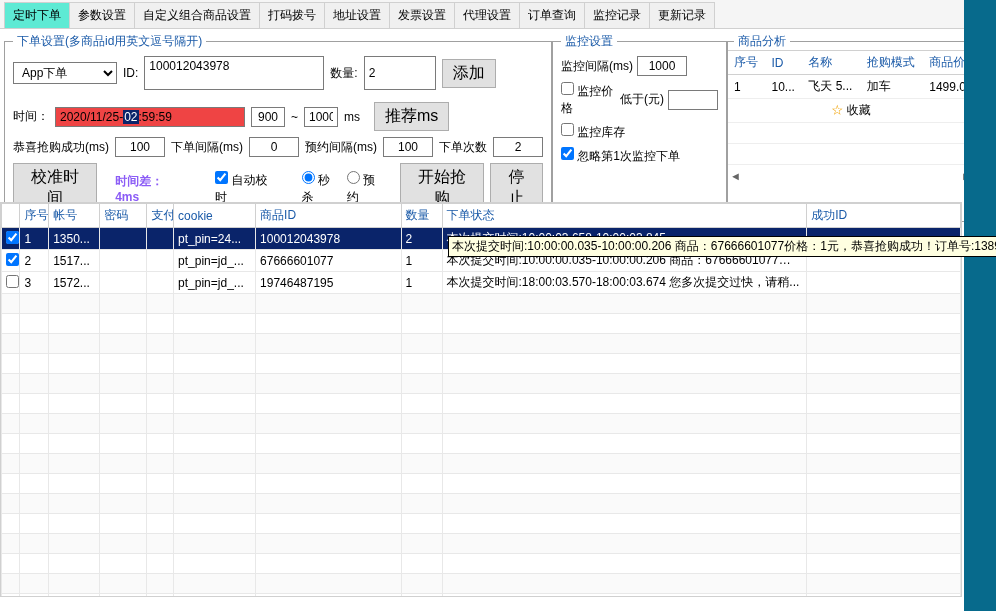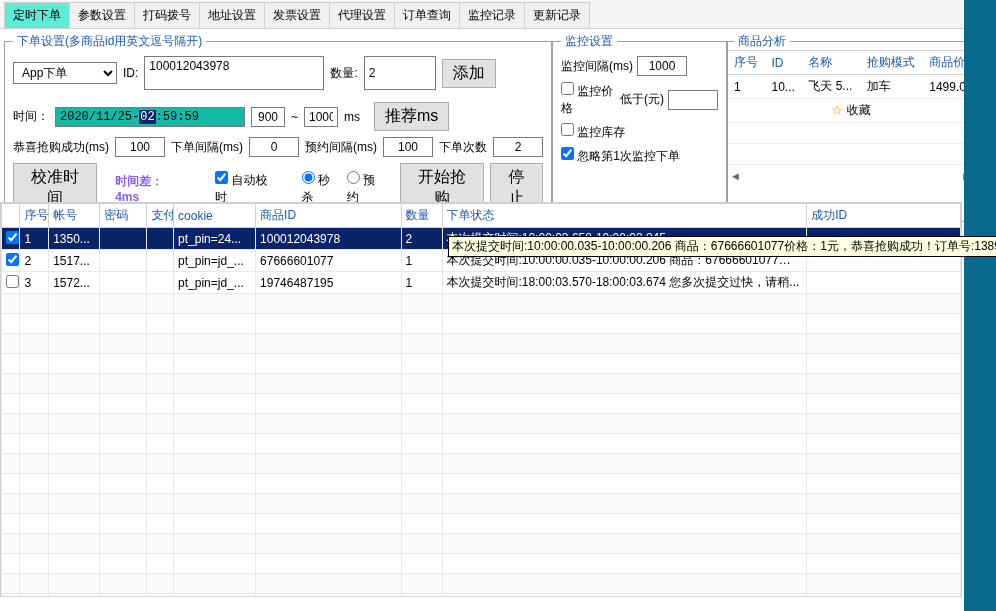--- a/index.html
+++ b/index.html
@@ -58,20 +58,21 @@
 
 .time-hl { background: #0a246a; color: #fff; padding: 0 1px; }
 .scroll-arrows { display: flex; justify-content: space-between; padding: 0 2px; color: #666; font-size: 11px; }
 </style>
 </head>
 <body>
 
 <div class="tabs" id="tabs">
     <div class="tab active">定时下单</div>
     <div class="tab">参数设置</div>
+    <div class="tab">自定义组合商品设置</div>
     <div class="tab">打码拨号</div>
     <div class="tab">地址设置</div>
     <div class="tab">发票设置</div>
     <div class="tab">代理设置</div>
     <div class="tab">订单查询</div>
     <div class="tab">监控记录</div>
     <div class="tab">更新记录</div>
   </div>
 
 <div class="panels">
@@ -83,21 +84,21 @@
       <select class="app-select"><option>App下单</option></select>
       <span class="lbl">ID:</span>
       <textarea class="pid-input" style="">100012043978</textarea>
       <span class="lbl">数量:</span>
       <input type="text" class="qty-input" value="2" style="">
       <button>添加</button>
     </div>
 
     <div class="order-row" style="margin-top:12px;">
       <span class="lbl">时间：</span>
-      <span class="time-input" style="display:inline-flex;border:1px solid #7a7a7a;padding:2px 4px;background:#14b8a6;font-family:Liberation Mono, monospace;">
+      <span class="time-input" style="display:inline-flex;border:1px solid #7a7a7a;padding:2px 4px;background:#ef4444;">
         <span>2020/11/25-</span>
           <span class="time-hl">02</span>
           <span>:59:59</span>
       </span>
       <input type="text" class="spinner" value="900" style="">
       <span>~</span>
       <input type="text" class="spinner" value="1000" style="">
       <span>ms</span>
       <button style="margin-left:8px;">推荐ms</button>
     </div>

